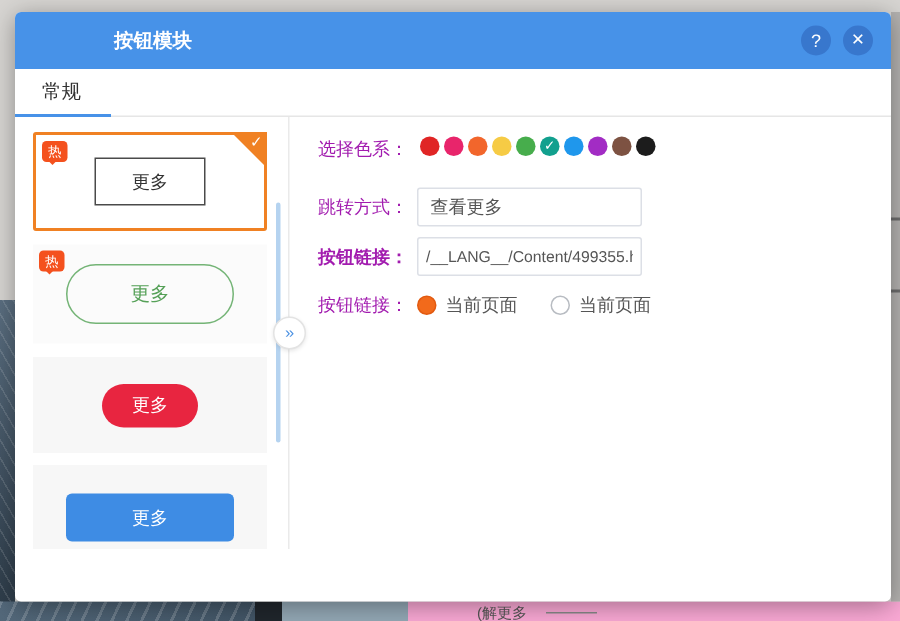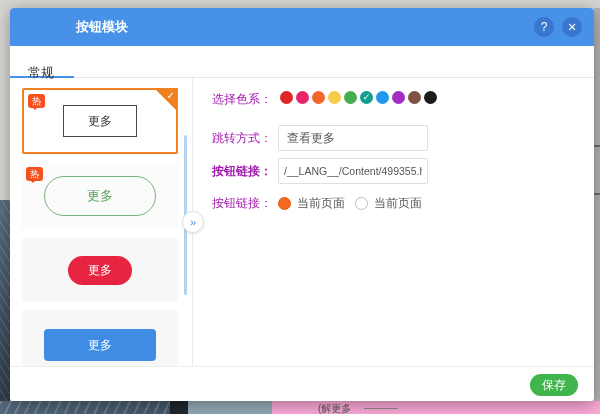--- a/index.html
+++ b/index.html
@@ -27,21 +27,21 @@
   
   .dialog { position:absolute; left:10px; top:8px; width:584px; height:393px;
     background:#fff; border-radius:4px; box-shadow:0 3px 16px rgba(0,0,0,.35); }
   .dlg-header { position:absolute; left:0; top:0; right:0; height:38px; background:#4792e8; border-radius:4px 4px 0 0; }
   .dlg-title { position:absolute; left:18px; top:0; line-height:38px; font-size:13px; font-weight:bold; color:#fff;margin-left:48px; }
   .circle-btn { position:absolute; top:9px; width:20px; height:20px; border-radius:50%;
     background:#3877cd; color:#fff; font-size:12px; line-height:20px; text-align:center; cursor:pointer; }
   .help-btn { right:40px; } .close-btn { right:12px; font-size:11px; }
 
   .tabbar { position:absolute; top:38px; left:0; right:0; height:32px; border-bottom:1px solid #e6e6e6; background:#fff; }
-  .tab { position:absolute; left:0; top:0; height:32px; line-height:30px; padding:12px 20px 0 18px;
+  .tab { position:absolute; left:0; top:0; height:32px; line-height:30px; padding:0 20px 0 18px;
     font-size:13px; color:#333; border-bottom:2px solid #4792e8; }
 
   .dlg-body { position:absolute; top:70px; left:0; right:0; bottom:35px; }
 
   
   .left-panel { position:absolute; left:0; top:0; bottom:0; width:183px; border-right:1px solid #eaeaea; overflow:hidden; }
   .preview-item { position:absolute; left:12px; width:156px; display:flex; align-items:center; justify-content:center; cursor:pointer; }
   .item0 { top:10px; height:66px; border:2px solid #f08123; background:#fff; border-radius:2px; }
   .item1 { top:85px; height:66px; background:#fbfbfb; }
   .item2 { top:160px; height:64px; background:#f7f7f7; }
@@ -77,21 +77,21 @@
     font-size:9px; line-height:13px; text-align:center; }
   .row-text .form-label { top:53px; }
   .text-input { position:absolute; left:84px; top:47px; width:150px; height:26px;
     border:1px solid #dcdfe6; border-radius:2px; padding:0 8px; font-size:12px; color:#555;
     font-family:"Liberation Sans","DejaVu Sans",sans-serif; }
   .row-link .form-label { top:86px;font-weight:bold; }
   .link-input { position:absolute; left:84px; top:80px; width:150px; height:26px;
     border:1px solid #dcdfe6; border-radius:2px; padding:0 5px; font-size:10.5px; color:#555;
     font-family:"Liberation Sans","DejaVu Sans",sans-serif; }
   .row-jump .form-label { top:118px; }
-  .radio-group { position:absolute; left:84px; top:117px; display:flex; gap:10px; }
+  .radio-group { position:absolute; left:84px; top:117px; display:flex; gap:22px; }
   .radio-option { display:flex; align-items:center; gap:6px; cursor:pointer; }
   .radio { width:13px; height:13px; border-radius:50%; border:1px solid #b8bcc2; background:#fff; }
   .radio.selected { background:#f26a1b; border-color:#e25a10; }
   .radio-label { font-size:12px; color:#555; }
 
   
   .dlg-footer { position:absolute; left:0; right:0; bottom:0; height:35px; background:#fff;
     border-top:1px solid #ececec; border-radius:0 0 4px 4px; }
   .save-btn { position:absolute; right:16px; top:7px; width:48px; height:22px; border-radius:12px;
     background:#3fb54b; color:#fff; font-size:12px; line-height:22px; text-align:center; cursor:pointer; }
@@ -197,18 +197,15 @@
             <span class="radio-option">
               <span class="radio"></span>
               <span class="radio-label">当前页面</span>
             </span>
           </div>
         </div>
 
       </div>
     </div>
 
-    <div class="dlg-footer">
-      <span class="save-btn">保存</span>
-    </div>
 
   </div>
 </div>
 
 </body></html>

